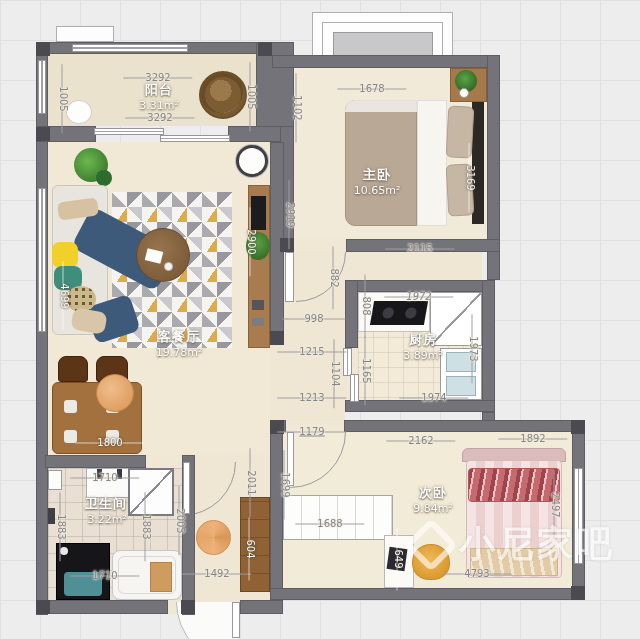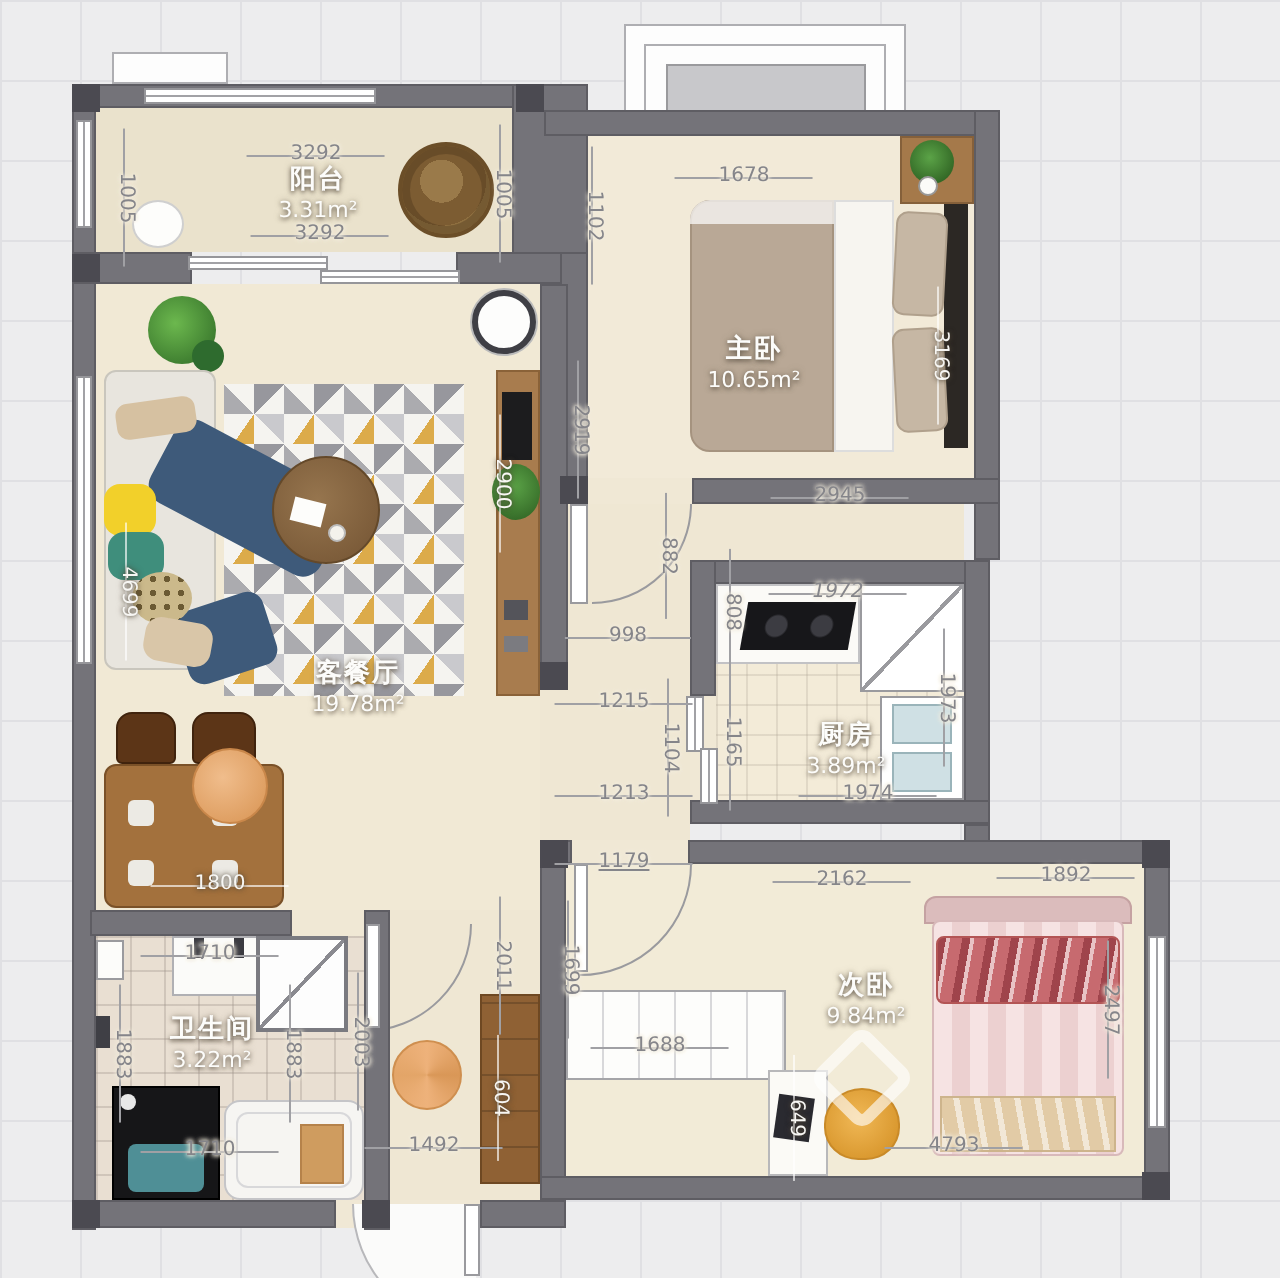--- a/index.html
+++ b/index.html
@@ -196,21 +196,21 @@
   <div class="fur" style="left:470px;top:548px;width:88px;height:28px;background-color:#e2cba6;background-image:repeating-linear-gradient(80deg,rgba(255,255,255,.55) 0 3px,transparent 3px 10px);border:1px solid #cdb48c;"></div>
 
   <span class="dim" style="left:158px;top:77px;">3292</span>
   <span class="dim" style="left:160px;top:117px;">3292</span>
   <span class="dim v" style="left:63px;top:99px;">1005</span>
   <span class="dim v" style="left:251px;top:97px;">1005</span>
   <span class="dim" style="left:372px;top:88px;">1678</span>
   <span class="dim v" style="left:297px;top:108px;">1102</span>
   <span class="dim v" style="left:290px;top:215px;">2919</span>
   <span class="dim v dw" style="left:470px;top:178px;">3169</span>
-  <span class="dim" style="left:420px;top:248px;">2945</span>
+  <span class="dim" style="left:420px;top:248px;">2115</span>
   <span class="dim v dw" style="left:64px;top:296px;">4699</span>
   <span class="dim v dw" style="left:251px;top:242px;">2900</span>
   <span class="dim dw" style="left:110px;top:442px;">1800</span>
   <span class="dim v" style="left:334px;top:278px;">882</span>
   <span class="dim" style="left:314px;top:318px;">998</span>
   <span class="dim" style="left:312px;top:351px;">1215</span>
   <span class="dim v" style="left:335px;top:374px;">1104</span>
   <span class="dim" style="left:312px;top:397px;">1213</span>
   <span class="dim v" style="left:251px;top:483px;">2011</span>
   <span class="dim" style="left:419px;top:296px;font-style:italic;">1972</span>
@@ -239,30 +239,31 @@
     <div class="rarea">3.31m²</div>
   </div>
   <div class="rlabel" style="left:179px;top:343px;">
     <div class="rname">客餐厅</div>
     <div class="rarea">19.78m²</div>
   </div>
   <div class="rlabel" style="left:377px;top:181px;">
     <div class="rname">主卧</div>
     <div class="rarea">10.65m²</div>
   </div>
-  <div class="rlabel" style="left:423px;top:346px;margin-top:28px;">
+  <div class="rlabel" style="left:423px;top:346px;">
     <div class="rname">厨房</div>
     <div class="rarea">3.89m²</div>
   </div>
-  <div class="rlabel" style="left:106px;top:521px;">
+  <div class="rlabel" style="left:106px;top:510px;text-align:right;">
     <div class="rname">卫生间</div>
     <div class="rarea">3.22m²</div>
   </div>
   <div class="rlabel" style="left:433px;top:499px;">
     <div class="rname">次卧</div>
     <div class="rarea">9.84m²</div>
   </div>
 
   <div id="watermark">
     <div class="wm-logo"></div>
+    <div class="wm-text">小尼家吧</div>
   </div>
 
 </div>
 
 </body></html>

